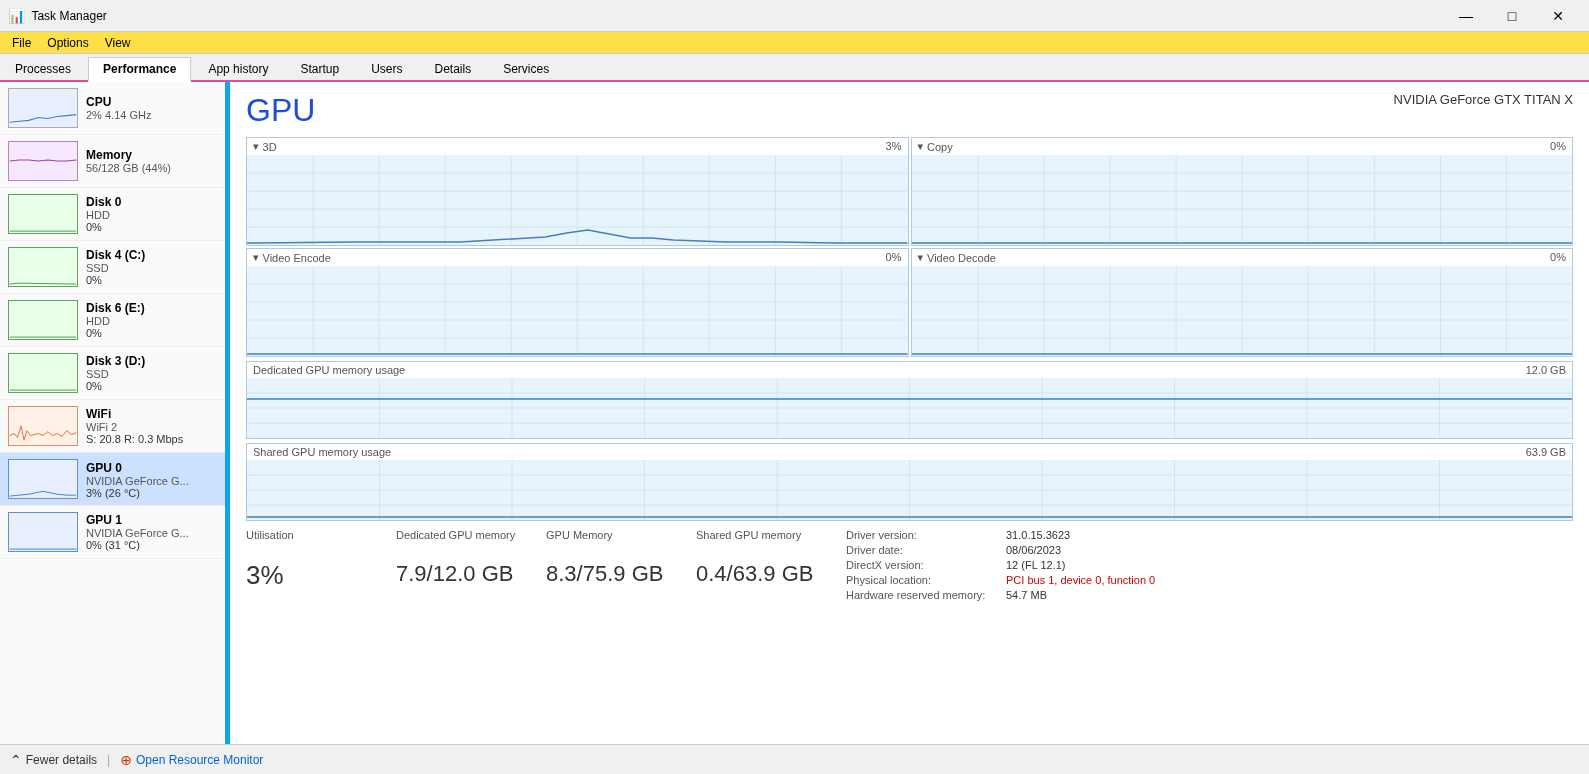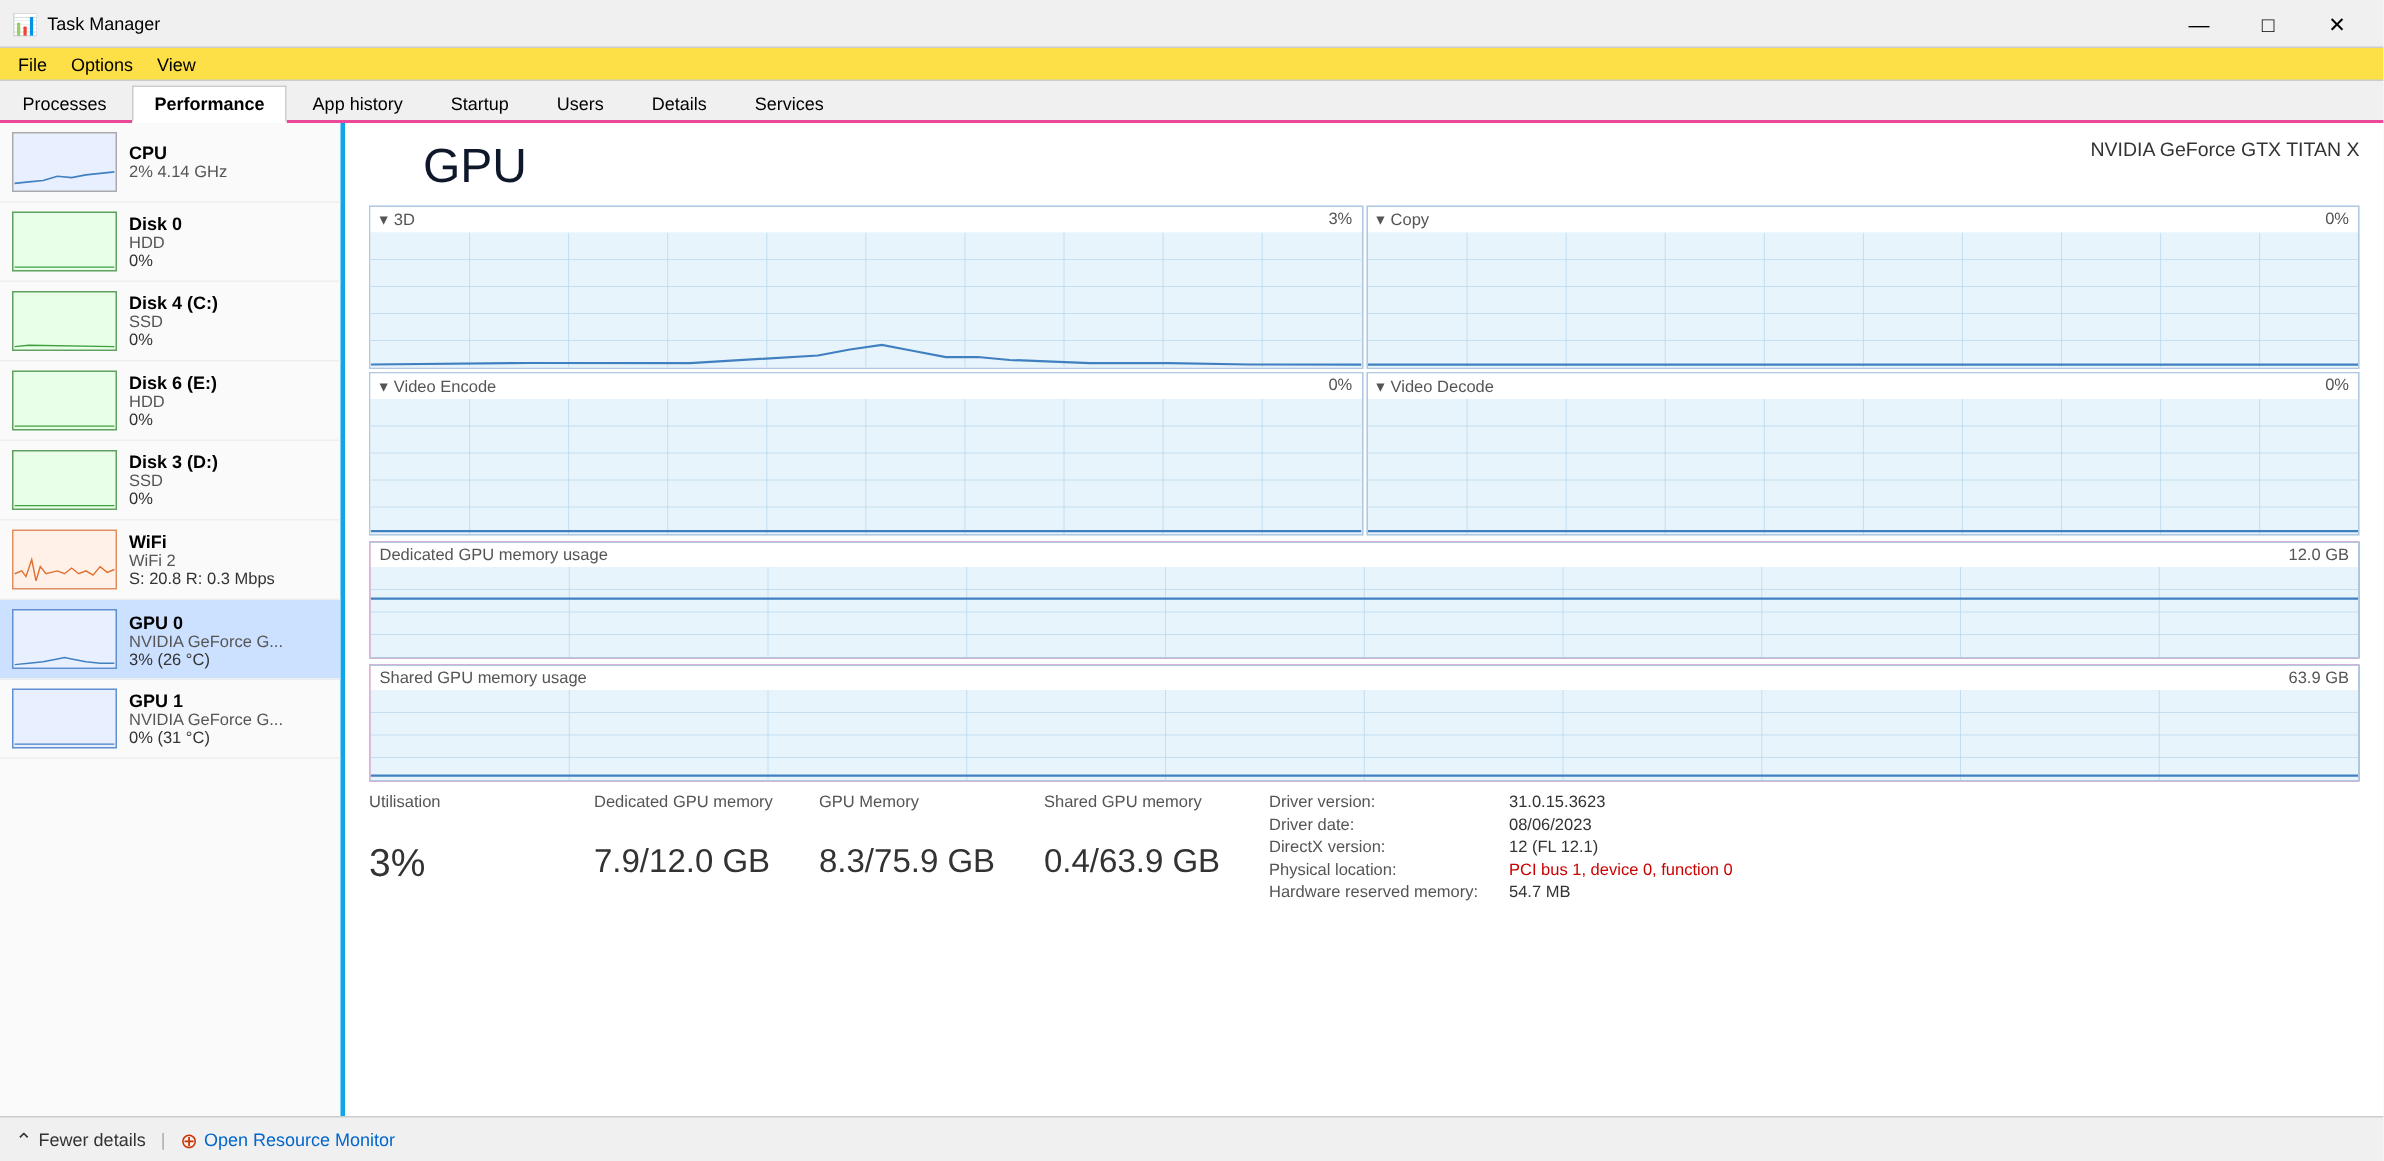--- a/index.html
+++ b/index.html
@@ -65,21 +65,21 @@
 
     .main-content {
       display: flex;
       height: calc(774px - 32px - 22px - 28px - 30px);
       background: white;
     }
 
     
     .sidebar {
       width: 230px;
-      border-right: 3px solid #0ea5e9;
+      border-right: 5px solid #0ea5e9;
       overflow-y: auto;
       background: #fafafa;
     }
     .sidebar-item {
       display: flex;
       align-items: center;
       padding: 6px 8px;
       cursor: pointer;
       border-bottom: 1px solid #eee;
       gap: 8px;
@@ -109,21 +109,21 @@
       padding: 10px 16px;
       overflow-y: auto;
       background: white;
     }
     .detail-header {
       display: flex;
       justify-content: space-between;
       align-items: flex-start;
       margin-bottom: 8px;
     }
-    .gpu-title { font-size: 32px; font-weight: 300; color: #0f172a; margin-left: 36px; }
+    .gpu-title { font-size: 32px; font-weight: 300; color: #1d4ed8; }
     .gpu-model { font-size: 13px; color: #333; text-align: right; }
 
     
     .charts-grid {
       display: grid;
       grid-template-columns: 1fr 1fr;
       gap: 2px;
       margin-bottom: 4px;
     }
     .chart-container {
@@ -252,20 +252,31 @@
         <svg viewBox="0 0 70 40" style="width:100%;height:100%;">
           <polyline points="0,35 10,34 20,33 30,30 40,31 50,29 60,28 70,27" style="fill:none;stroke:#4080c0;stroke-width:1.2"></polyline>
         </svg>
       </div>
       <div class="sidebar-info">
         <div class="sidebar-label">CPU</div>
         <div class="sidebar-sub">2% 4.14 GHz</div>
       </div>
     </div>
 
+    <div class="sidebar-item">
+      <div class="sidebar-thumb mem-thumb">
+        <svg viewBox="0 0 70 40" style="width:100%;height:100%;">
+          <polyline points="0,20 10,19 20,19 30,20 40,19 50,20 60,20 70,19" style="fill:none;stroke:#a040a0;stroke-width:1.2"></polyline>
+        </svg>
+      </div>
+      <div class="sidebar-info">
+        <div class="sidebar-label">Memory</div>
+        <div class="sidebar-sub">56/128 GB (44%)</div>
+      </div>
+    </div>
 
     <div class="sidebar-item">
       <div class="sidebar-thumb disk-thumb">
         <svg viewBox="0 0 70 40" style="width:100%;height:100%;">
             <polyline points="0,38 70,38" style="fill:none;stroke:#40a040;stroke-width:1"></polyline>
           </svg>
       </div>
       <div class="sidebar-info">
         <div class="sidebar-label">Disk 0</div>
         <div class="sidebar-sub">HDD</div>

